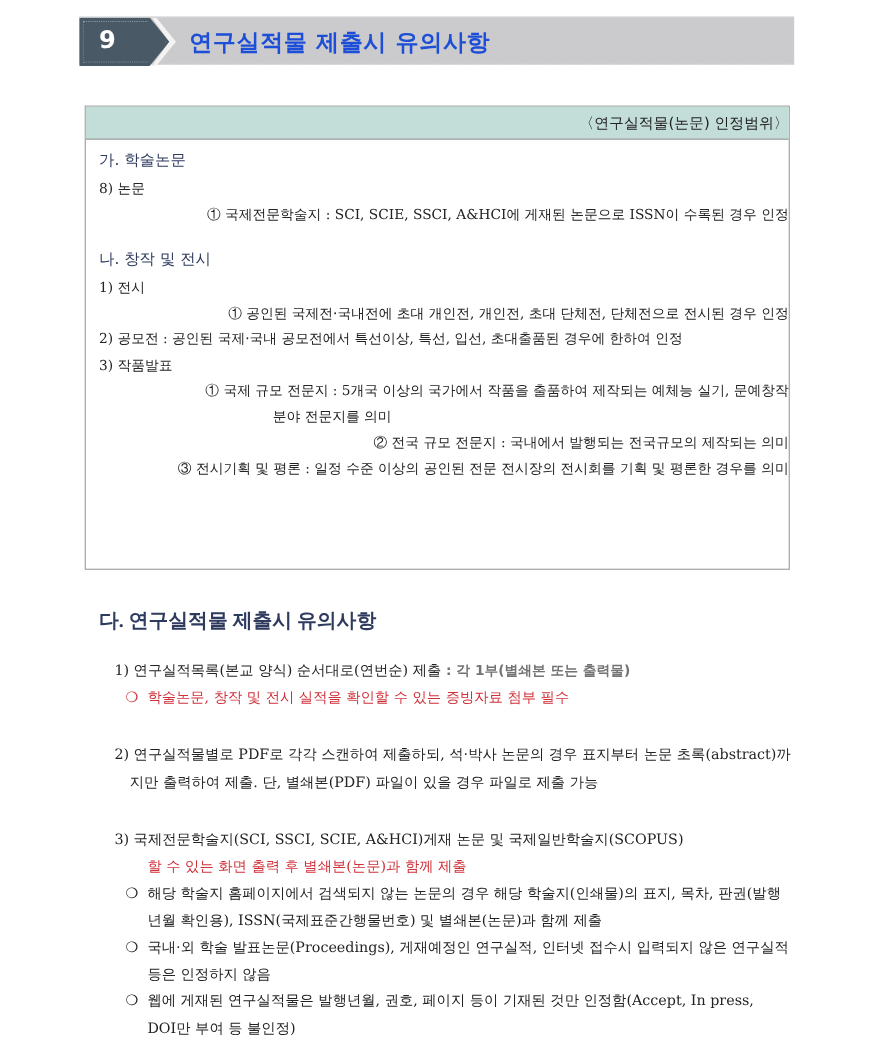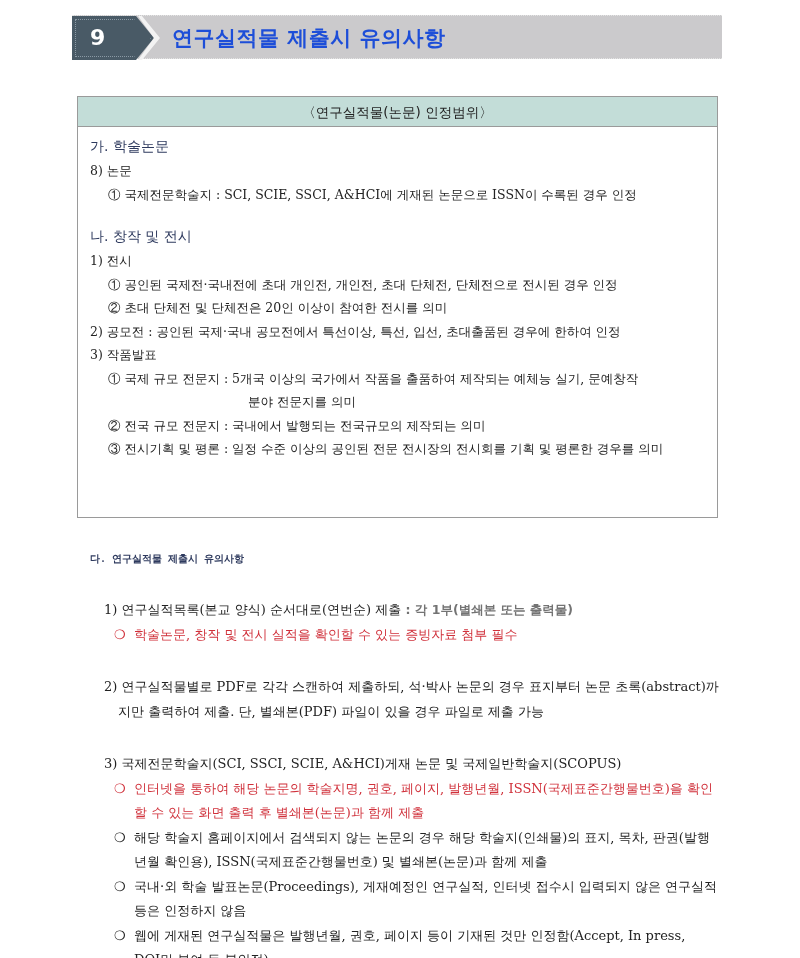--- a/index.html
+++ b/index.html
@@ -34,36 +34,36 @@
     position: absolute; left: 100px; top: 0; line-height: 44px;
     font-family: "DejaVu Sans", sans-serif; font-weight: bold; font-size: 21px; color: #1d4ed8;
     letter-spacing: 0.5px;
   }
   .box {
     position: absolute; left: 77px; top: 96px; width: 641px; height: 422px;
     border: 1px solid #9a9a9a;
   }
   .box-head {
     height: 30px; background: #c3ddd8; border-bottom: 1px solid #9a9a9a;
-    text-align: center; line-height: 30px;
+    text-align: right; line-height: 30px;
     font-family: "DejaVu Sans", sans-serif; font-size: 13.5px; color: #222;
   }
   .box-body { padding: 6px 0 0 12px; }
   .sec-title {
     font-family: "DejaVu Sans", sans-serif; font-weight: normal; color: #2e3a5e;
     font-size: 14px; height: 26px; line-height: 26px;
   }
   .line { font-size: 12.5px; height: 23.5px; line-height: 23.5px; white-space: nowrap; }
   .ind1 { padding-left: 0; }
-  .ind2 { padding-left: 18px; }
+  .ind2 { padding-left: 18px; text-align: right; }
   .ind3 { padding-left: 158px; }
   .gap { height: 17px; }
   .sec-d {
     position: absolute; left: 90px; top: 552px;
-    font-family: Liberation Mono, monospace; font-weight: bold; color: #2e3a5e; font-size: 10px;
+    font-family: Liberation Serif, serif; font-weight: bold; color: #2e3a5e; font-size: 18px;
   }
   .notes { position: absolute; left: 104px; top: 598px; width: 640px; }
   .n-line { font-size: 13px; height: 24.5px; line-height: 24.5px; white-space: nowrap; }
   .n-sub { padding-left: 10px; }
   .n-cont { padding-left: 30px; }
   .n-cont2 { padding-left: 14px; }
   .red { color: #d0303a; }
   .blue-bold { color: #737373; font-weight: bold; font-family: "DejaVu Sans", sans-serif; font-size: 12.5px; }
   .circle { display: inline-block; width: 20px; }
   .n-gap { height: 28px; }
@@ -80,21 +80,20 @@
 <div class="box">
   <div class="box-head">〈연구실적물(논문) 인정범위〉</div>
   <div class="box-body">
     <div class="sec-title">가. 학술논문</div>
     <div class="line ind1">8) 논문</div>
     <div class="line ind2">① 국제전문학술지 : SCI, SCIE, SSCI, A&amp;HCI에 게재된 논문으로 ISSN이 수록된 경우 인정</div>
     <div class="gap"></div>
     <div class="sec-title">나. 창작 및 전시</div>
     <div class="line ind1">1) 전시</div>
     <div class="line ind2">① 공인된 국제전·국내전에 초대 개인전, 개인전, 초대 단체전, 단체전으로 전시된 경우 인정</div>
-    <div class="line ind2">② 초대 단체전 및 단체전은 20인 이상이 참여한 전시를 의미</div>
     <div class="line ind1">2) 공모전 : 공인된 국제·국내 공모전에서 특선이상, 특선, 입선, 초대출품된 경우에 한하여 인정</div>
     <div class="line ind1">3) 작품발표</div>
     <div class="line ind2">① 국제 규모 전문지 : 5개국 이상의 국가에서 작품을 출품하여 제작되는 예체능 실기, 문예창작</div>
     <div class="line ind3">분야 전문지를 의미</div>
     <div class="line ind2">② 전국 규모 전문지 : 국내에서 발행되는 전국규모의 제작되는 의미</div>
     <div class="line ind2">③ 전시기획 및 평론 : 일정 수준 이상의 공인된 전문 전시장의 전시회를 기획 및 평론한 경우를 의미</div>
   </div>
 </div>
 
 <div class="sec-d">다. 연구실적물 제출시 유의사항</div>
@@ -104,23 +103,20 @@
     <span>1) 연구실적목록(본교 양식) 순서대로(연번순) 제출</span><span class="blue-bold"> : 각 1부(별쇄본 또는 출력물)</span>
   </div>
   <div class="n-line n-sub red">
     <span class="circle">❍</span><span>학술논문, 창작 및 전시 실적을 확인할 수 있는 증빙자료 첨부 필수</span>
   </div>
   <div class="n-gap"></div>
   <div class="n-line">2) 연구실적물별로 PDF로 각각 스캔하여 제출하되, 석·박사 논문의 경우 표지부터 논문 초록(abstract)까</div>
   <div class="n-line n-cont2">지만 출력하여 제출. 단, 별쇄본(PDF) 파일이 있을 경우 파일로 제출 가능</div>
   <div class="n-gap"></div>
   <div class="n-line">3) 국제전문학술지(SCI, SSCI, SCIE, A&amp;HCI)게재 논문 및 국제일반학술지(SCOPUS)</div>
-  <div class="n-line n-sub red">
-    <span class="circle">❍</span><span>인터넷을 통하여 해당 논문의 학술지명, 권호, 페이지, 발행년월, ISSN(국제표준간행물번호)을 확인</span>
-  </div>
   <div class="n-line n-cont red">할 수 있는 화면 출력 후 별쇄본(논문)과 함께 제출</div>
   <div class="n-line n-sub">
     <span class="circle">❍</span><span>해당 학술지 홈페이지에서 검색되지 않는 논문의 경우 해당 학술지(인쇄물)의 표지, 목차, 판권(발행</span>
   </div>
   <div class="n-line n-cont">년월 확인용), ISSN(국제표준간행물번호) 및 별쇄본(논문)과 함께 제출</div>
   <div class="n-line n-sub">
     <span class="circle">❍</span><span>국내·외 학술 발표논문(Proceedings), 게재예정인 연구실적, 인터넷 접수시 입력되지 않은 연구실적</span>
   </div>
   <div class="n-line n-cont">등은 인정하지 않음</div>
   <div class="n-line n-sub">

